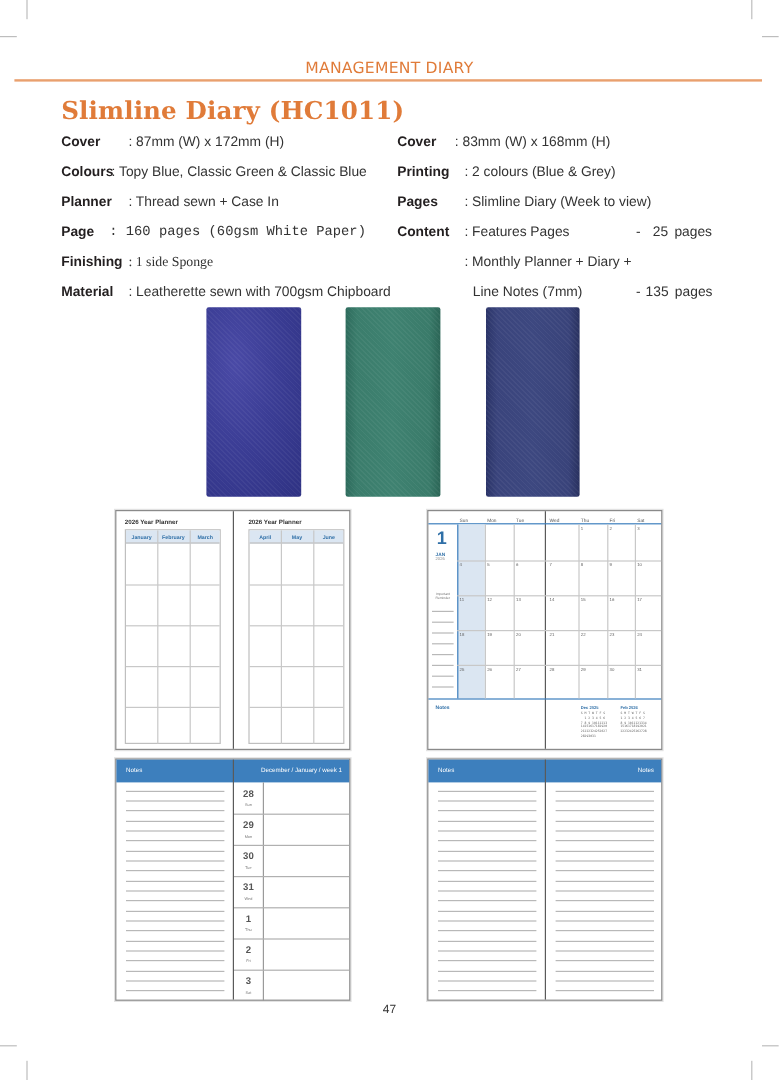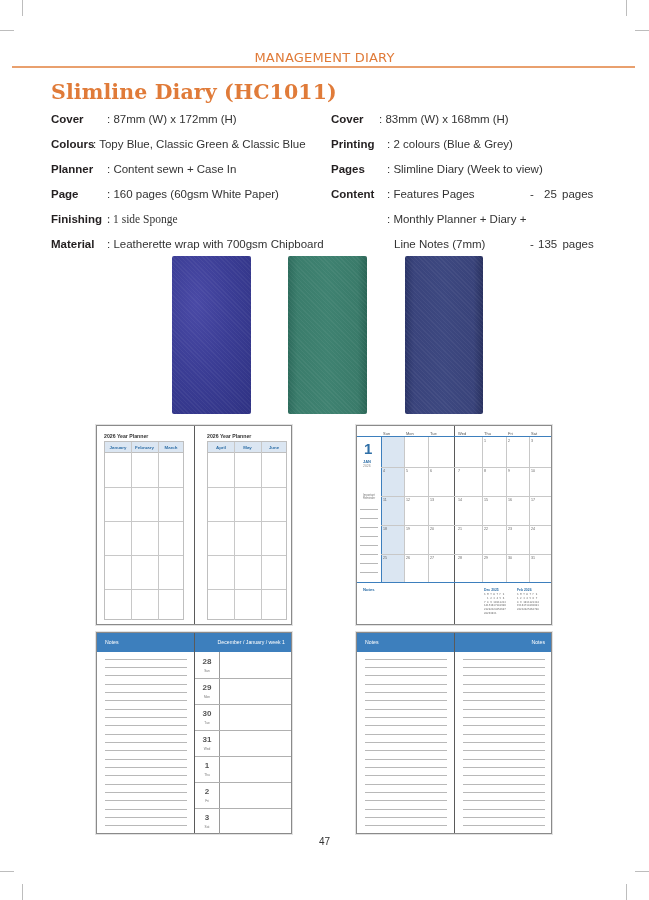--- a/index.html
+++ b/index.html
@@ -82,33 +82,33 @@
 <div class="spec" style="left:51px;top:112px;">
   <span class="lbl">Cover</span>
   <span class="val" style="left:56px;">: 87mm (W) x 172mm (H)</span>
 </div>
 <div class="spec" style="left:51px;top:137px;">
   <span class="lbl">Colours</span>
   <span class="val" style="left:42px;">: Topy Blue, Classic Green &amp; Classic Blue</span>
 </div>
 <div class="spec" style="left:51px;top:162px;">
   <span class="lbl">Planner</span>
-  <span class="val" style="left:56px;">: Content sewn + Case In</span>
+  <span class="val" style="left:56px;">: Thread sewn + Case In</span>
 </div>
 <div class="spec" style="left:51px;top:187px;">
   <span class="lbl">Page</span>
-  <span class="val" style="left:56px;">: 160 pages (60gsm White Paper)</span>
+  <span class="val" style="left:40px;font-family:Liberation Mono, monospace;">: 160 pages (60gsm White Paper)</span>
 </div>
 <div class="spec" style="left:51px;top:212px;">
   <span class="lbl">Finishing</span>
   <span class="val" style="left:56px;font-family:Liberation Serif, serif;">: 1 side Sponge</span>
 </div>
 <div class="spec" style="left:51px;top:237px;">
   <span class="lbl">Material</span>
-  <span class="val" style="left:56px;">: Leatherette wrap with 700gsm Chipboard</span>
+  <span class="val" style="left:56px;">: Leatherette sewn with 700gsm Chipboard</span>
 </div>
 
 <div class="spec" style="left:331px;top:112px;">
   <span class="lbl">Cover</span>
   <span class="val" style="left:48px;">: 83mm (W) x 168mm (H)</span>
 </div>
 <div class="spec" style="left:331px;top:137px;">
   <span class="lbl">Printing</span>
   <span class="val" style="left:56px;">: 2 colours (Blue &amp; Grey)</span>
 </div>

